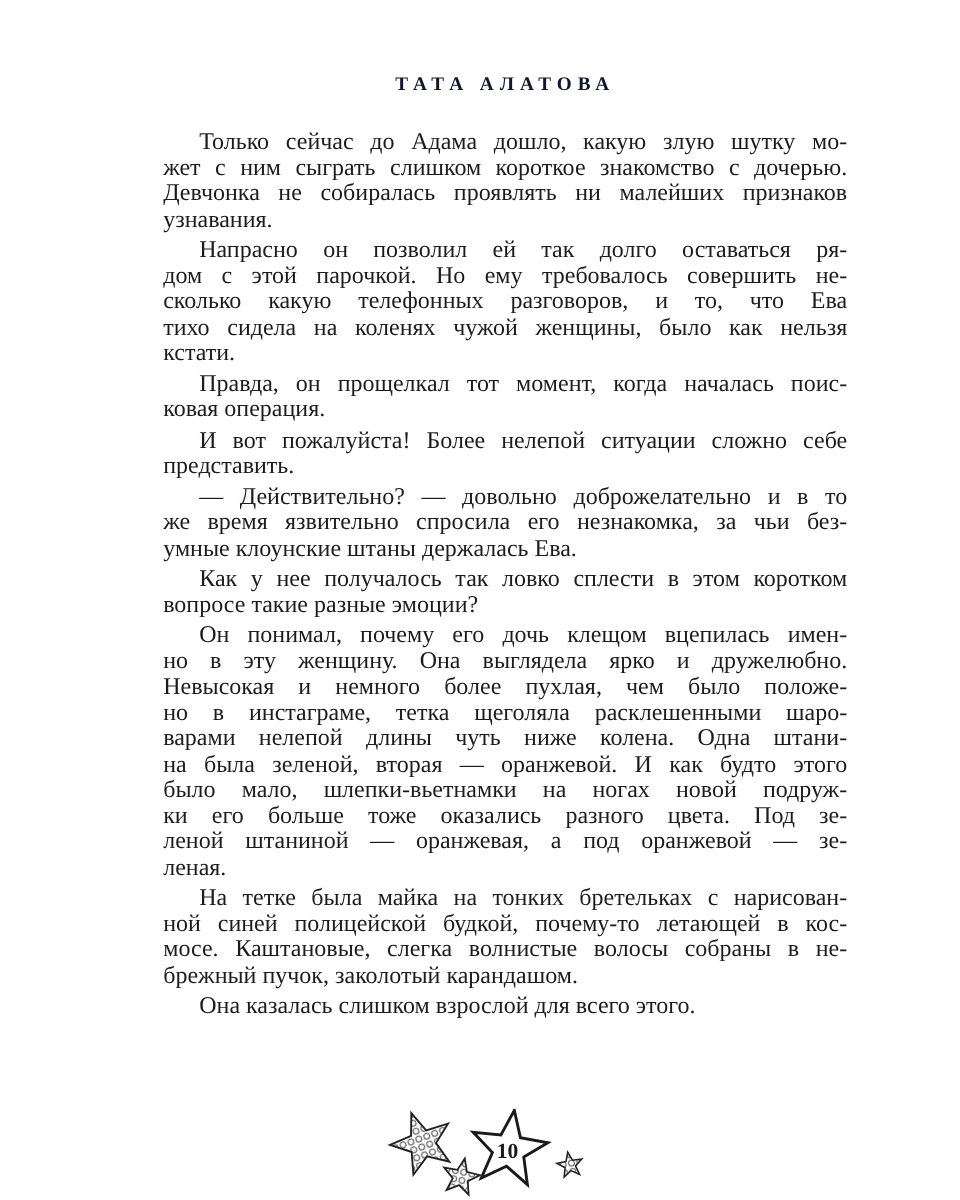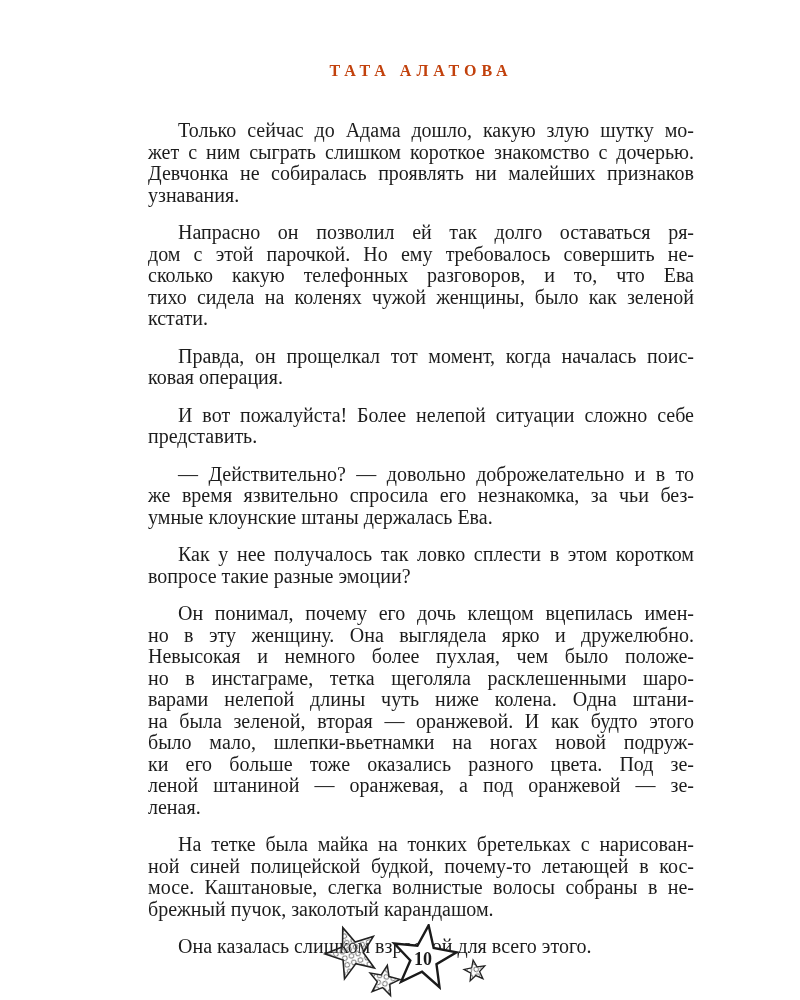--- a/index.html
+++ b/index.html
@@ -18,31 +18,31 @@
   }
   .running-header {
     position: absolute;
     top: 62px;
     left: 132px;
     width: 578px;
     text-align: center;
     font-weight: bold;
     font-size: 16px;
     letter-spacing: 5px;
-    color: #c2410c;
+    color: #0f172a;
   }
   .text-block {
     position: absolute;
     top: 104px;
     left: 132px;
     width: 578px;
     font-size: 20px;
     line-height: 21.5px;
   }
-  .para { margin: 16px; padding: 0; }
+  .para { margin: 4px; padding: 0; }
   .line {
     text-align: justify;
     text-align-last: justify;
     white-space: normal;
   }
   .para .line:last-child {
     text-align-last: left;
     font-family: Liberation Serif, serif;
   }
   .line.first {
@@ -73,21 +73,21 @@
       <div class="para">
         <div class="line first">Только сейчас до Адама дошло, какую злую шутку мо-</div>
         <div class="line">жет с ним сыграть слишком короткое знакомство с дочерью.</div>
         <div class="line">Девчонка не собиралась проявлять ни малейших признаков</div>
         <div class="line">узнавания.</div>
       </div>
       <div class="para">
         <div class="line first">Напрасно он позволил ей так долго оставаться ря-</div>
         <div class="line">дом с этой парочкой. Но ему требовалось совершить не-</div>
         <div class="line">сколько какую телефонных разговоров, и то, что Ева</div>
-        <div class="line">тихо сидела на коленях чужой женщины, было как зеленой</div>
+        <div class="line">тихо сидела на коленях чужой женщины, было как нельзя</div>
         <div class="line">кстати.</div>
       </div>
       <div class="para">
         <div class="line first">Правда, он прощелкал тот момент, когда началась поис-</div>
         <div class="line">ковая операция.</div>
       </div>
       <div class="para">
         <div class="line first">И вот пожалуйста! Более нелепой ситуации сложно себе</div>
         <div class="line">представить.</div>
       </div>

